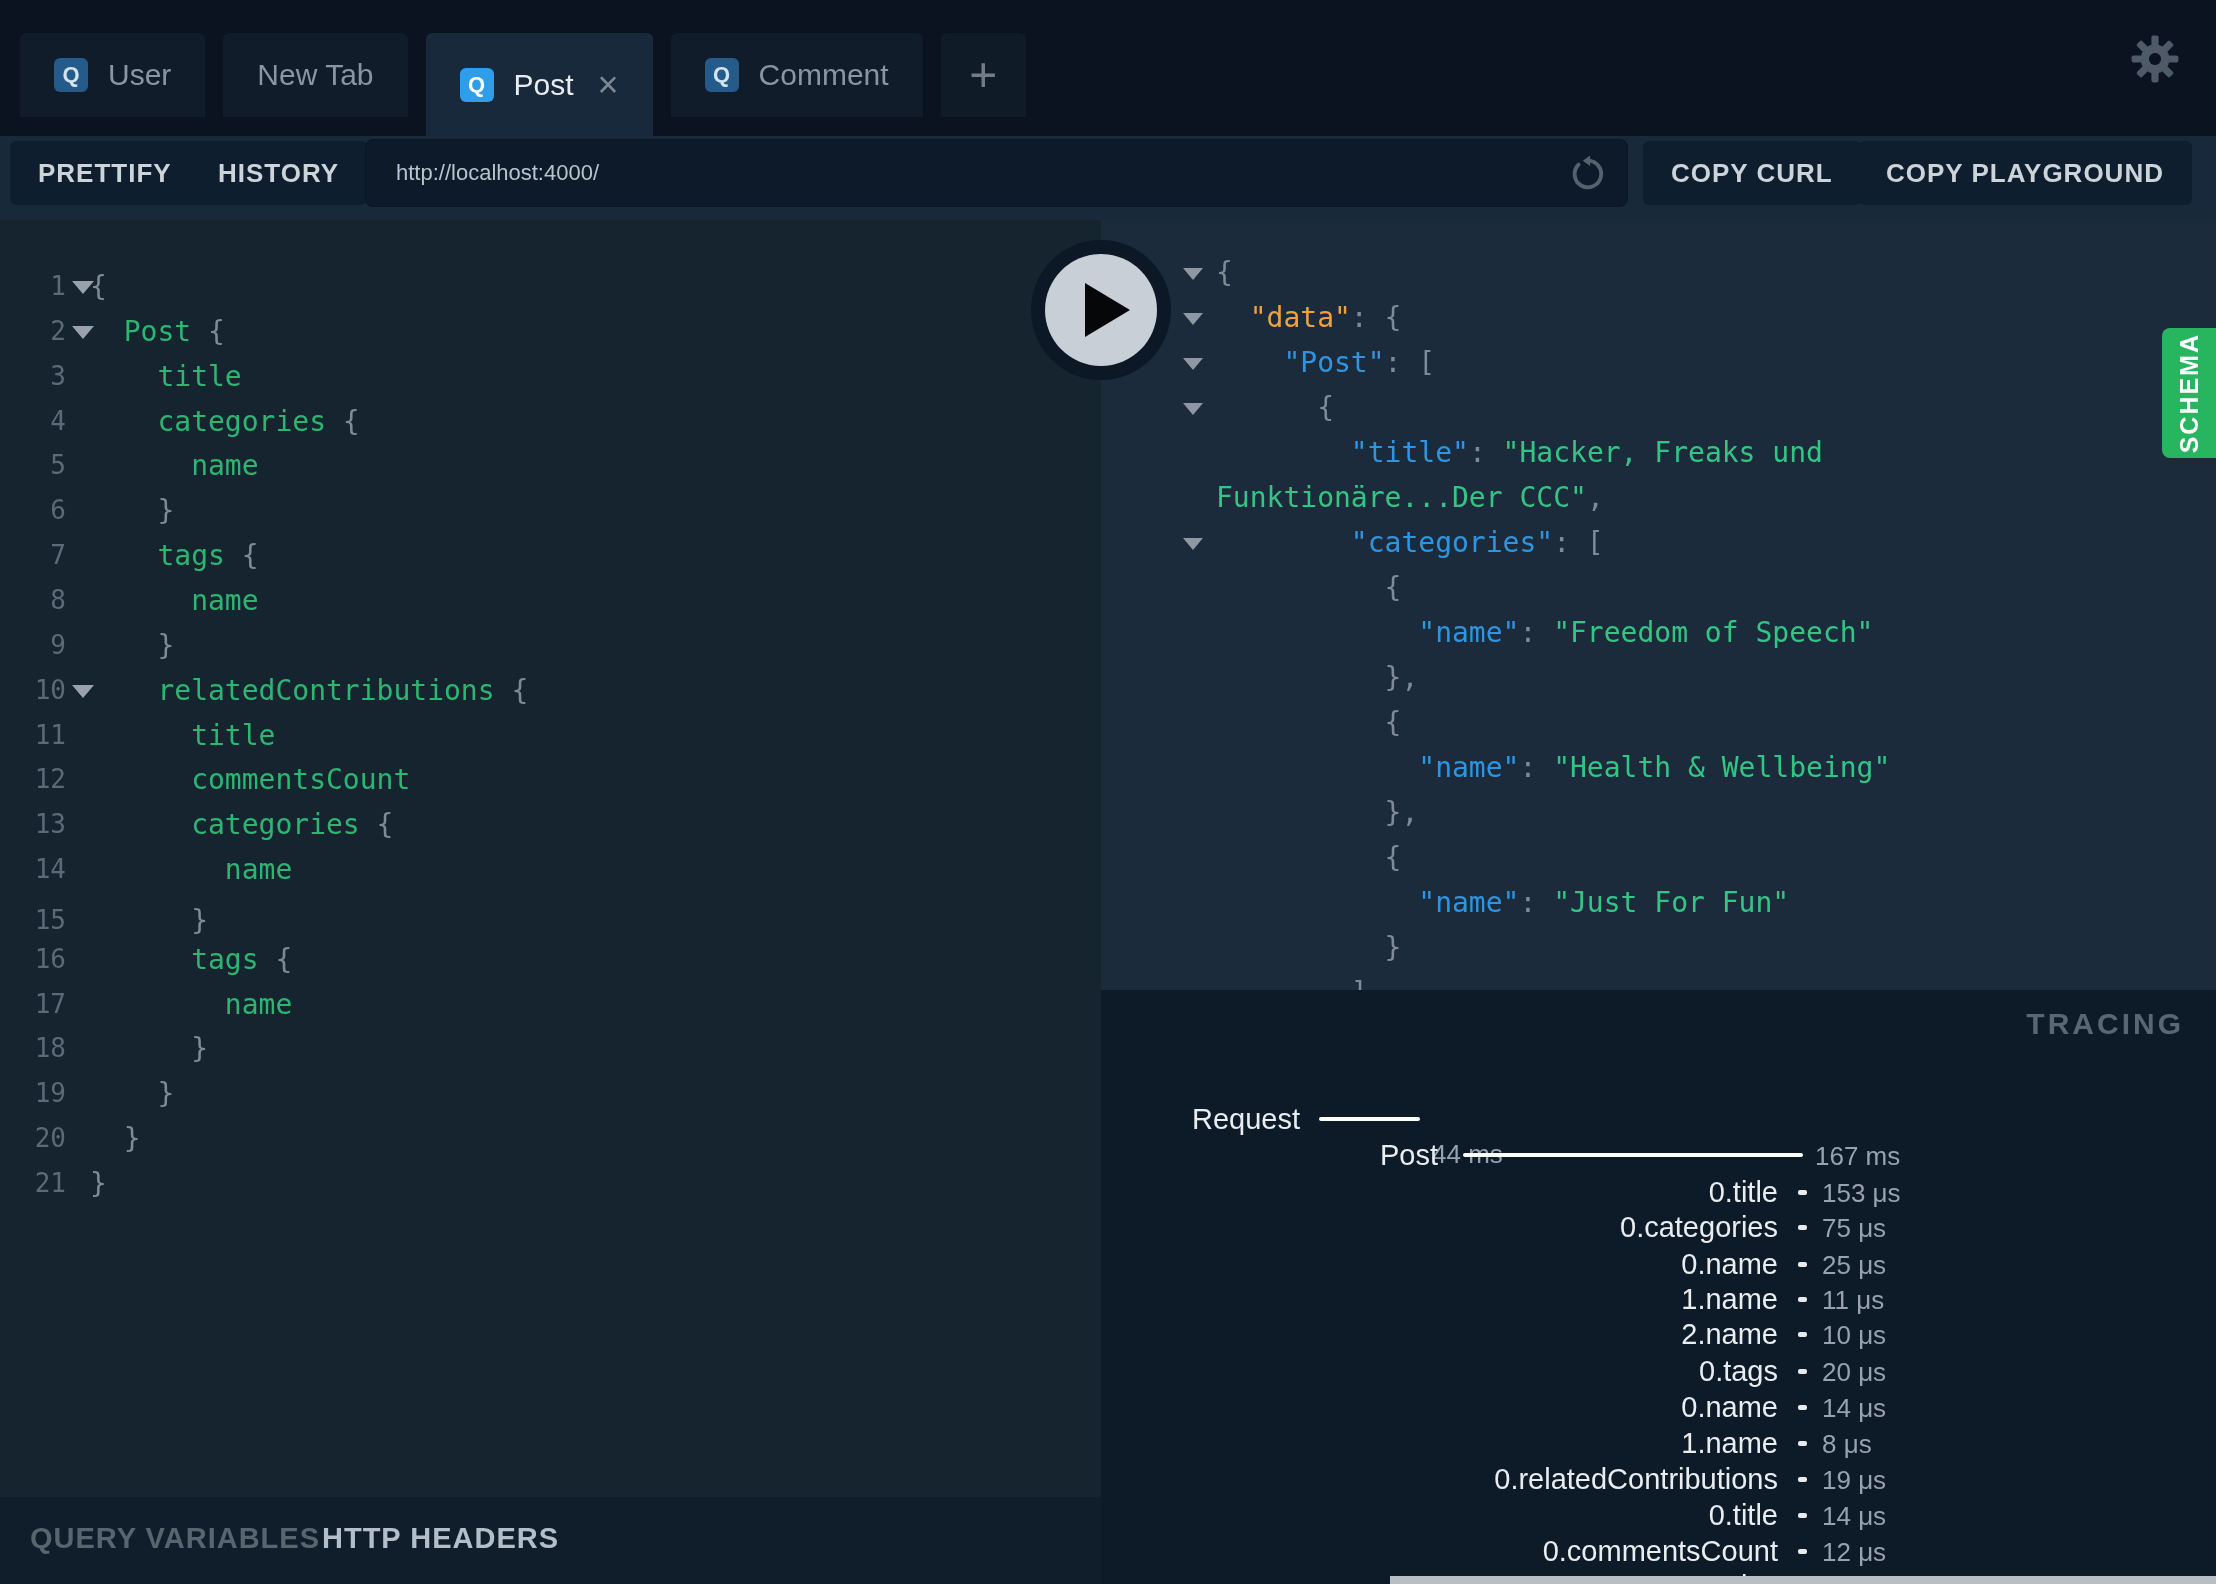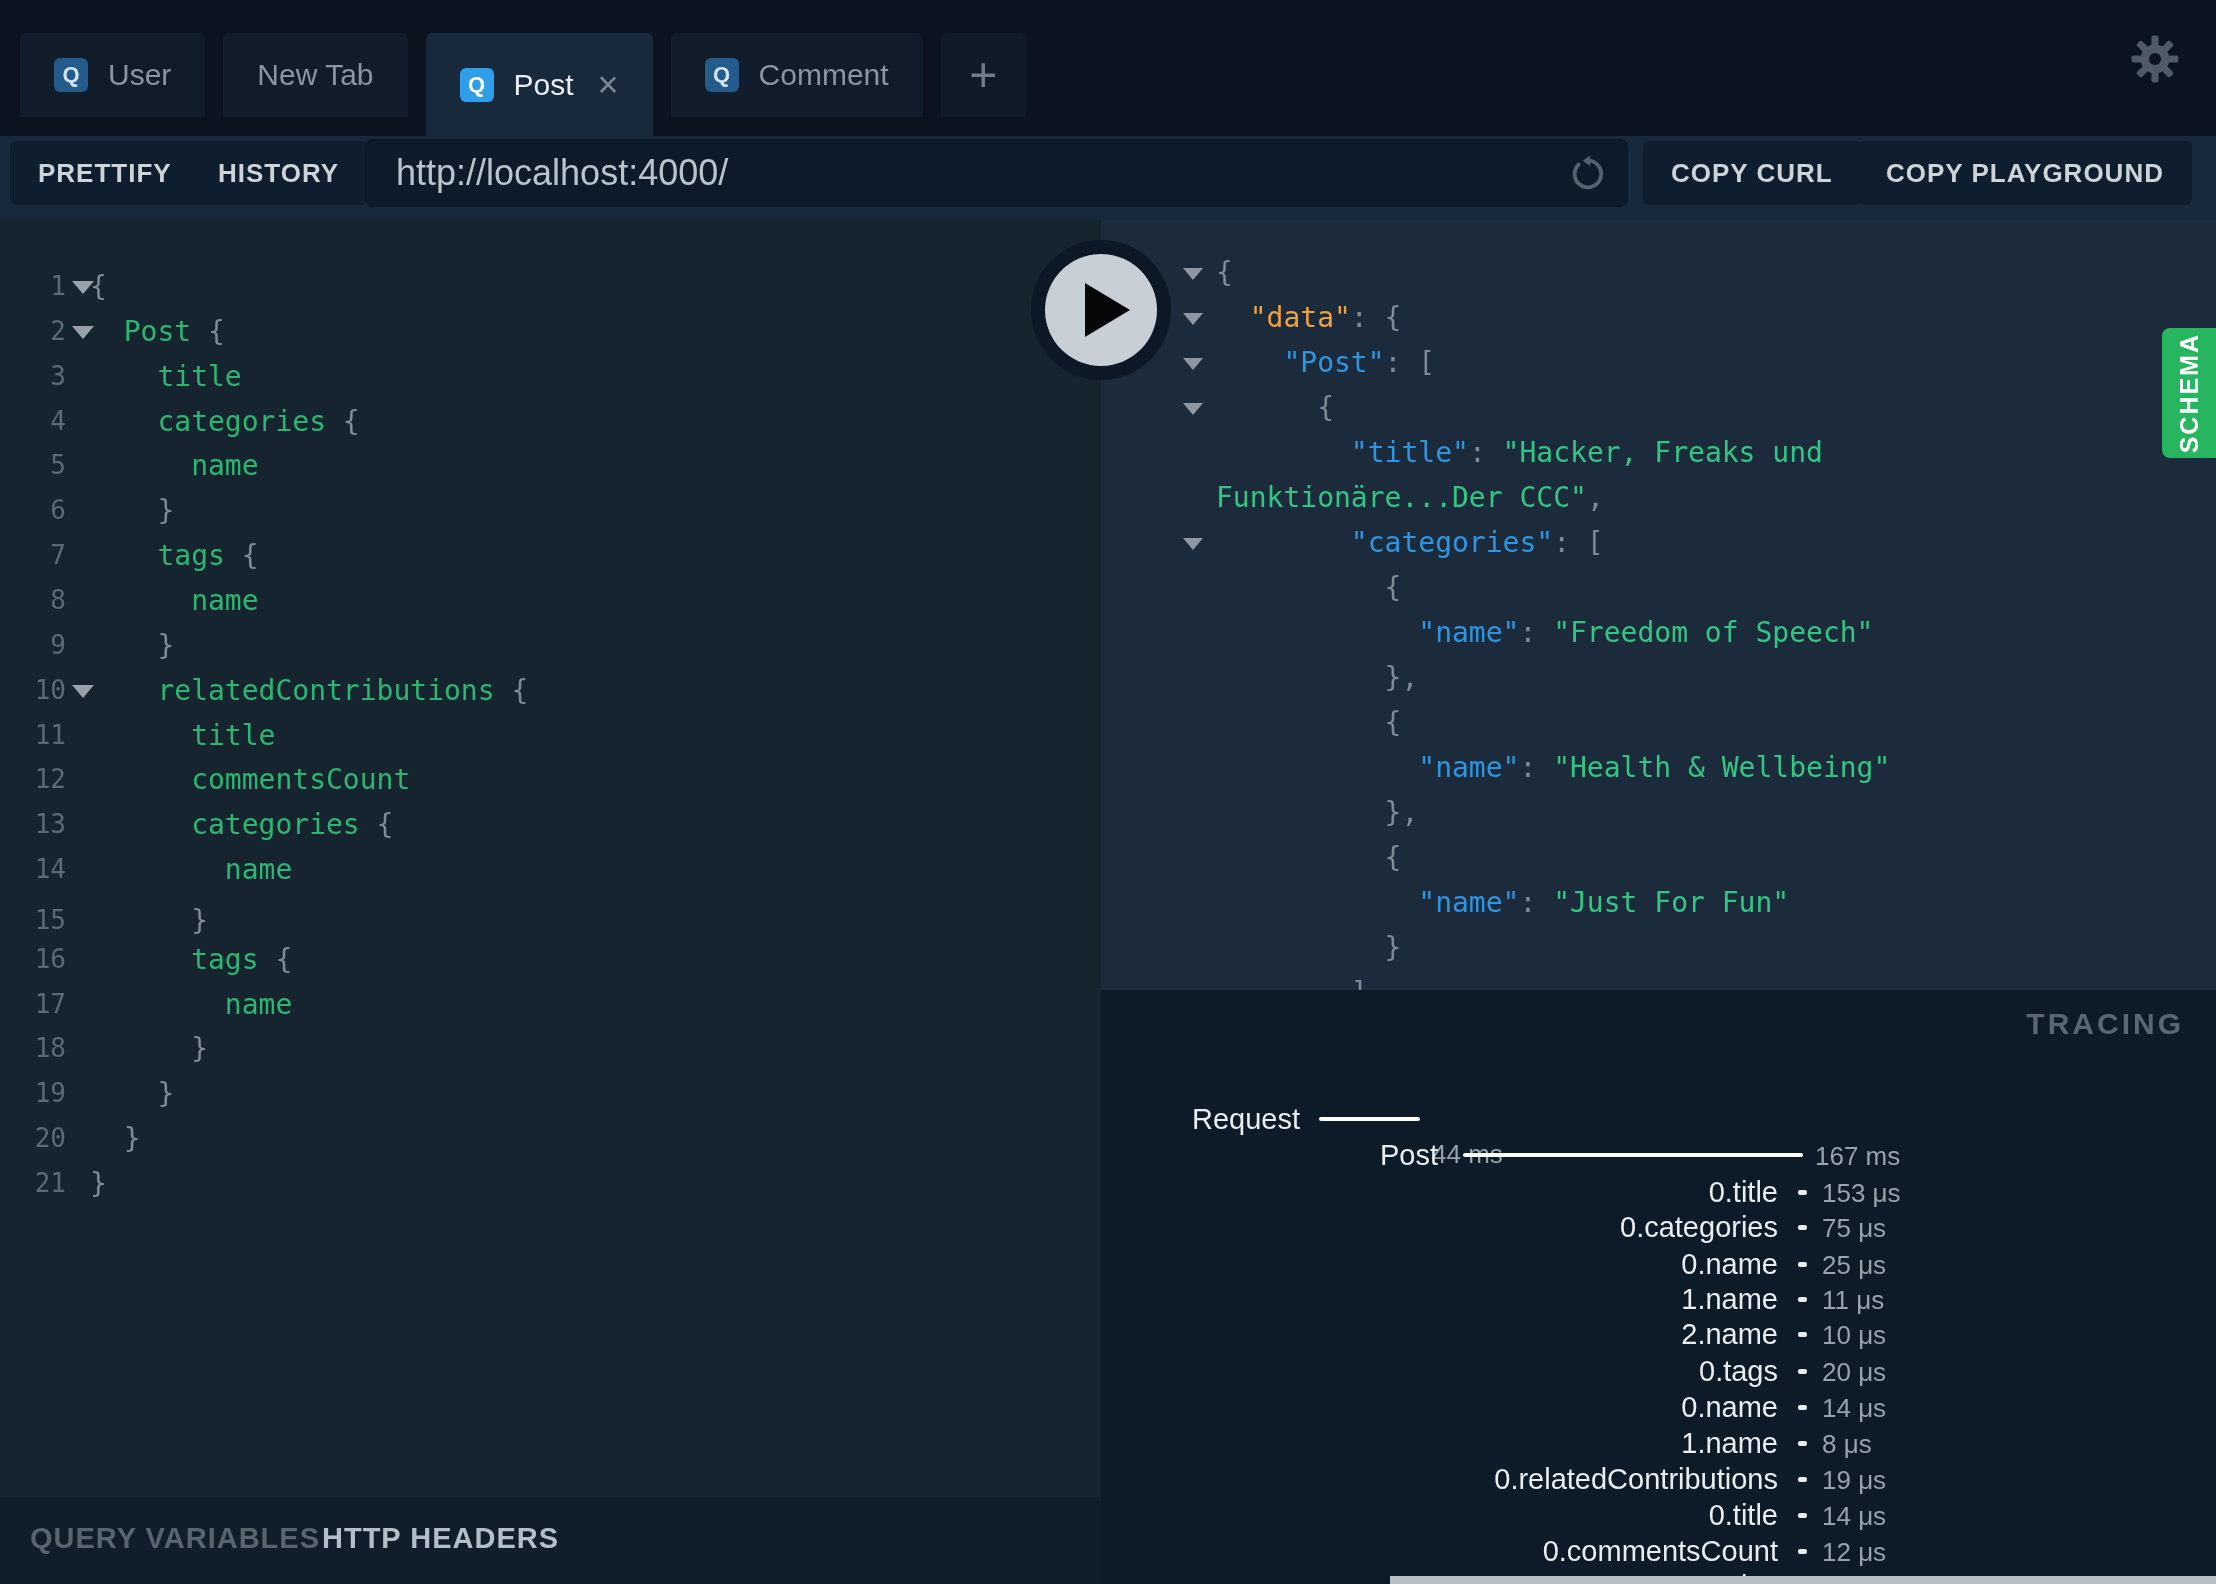--- a/index.html
+++ b/index.html
@@ -29,21 +29,21 @@
   .tb-btn{position:absolute;top:5px;height:64px;background:#0e1e2e;border-radius:6px;
           color:#ccd3d9;font-size:26px;font-weight:600;letter-spacing:1px;
           display:flex;align-items:center;padding:0 28px;cursor:pointer;}
   #btn-prettify{left:10px;}
   #btn-history{left:190px;}
   #btn-copycurl{left:1643px;}
   #btn-share{left:1858px;}
   .url-box{position:absolute;left:365px;top:3px;width:1263px;height:68px;background:#0c1a29;
            border:1px solid #0a1624;border-radius:8px;box-sizing:border-box;}
   .url-input{position:absolute;left:0;top:0;width:100%;height:100%;background:transparent;border:none;
-             outline:none;color:#b9c3cb;font-size:36px;padding:0 80px 0 30px;box-sizing:border-box;
+             outline:none;color:#b9c3cb;font-size:22px;padding:0 80px 0 30px;box-sizing:border-box;
              font-family:"Liberation Sans",sans-serif;}
   .refresh-btn{position:absolute;right:18px;top:13px;width:42px;height:42px;cursor:pointer;}
 
   
   .editor-pane{position:absolute;left:0;top:220px;width:1101px;height:1277px;background:#15242f;overflow:hidden;}
   .response-pane{position:absolute;left:1101px;top:220px;width:1115px;height:770px;background:#1b2b3b;overflow:hidden;}
   .tracing-pane{position:absolute;left:1101px;top:990px;width:1115px;height:594px;background:#0d1a27;overflow:hidden;}
   .bottom-strip{position:absolute;left:0;top:1497px;width:1101px;height:87px;background:#101d2b;}
 
   

